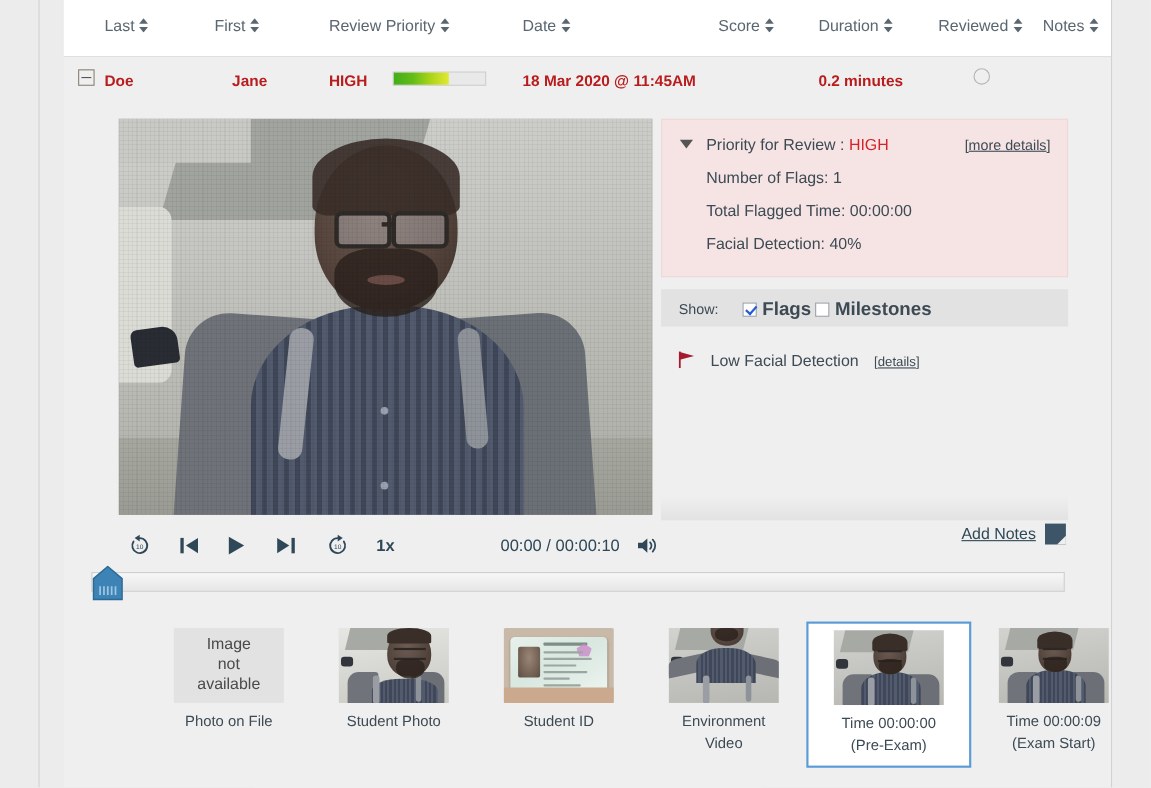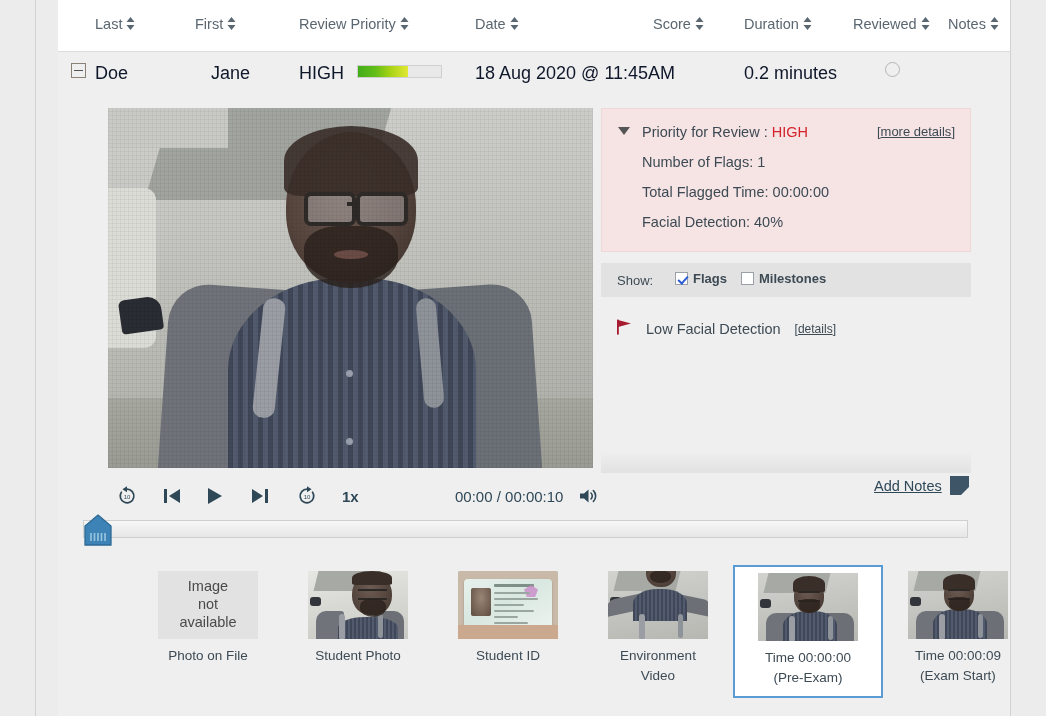--- a/index.html
+++ b/index.html
@@ -32,21 +32,21 @@
   .sortarrows svg{display:block;}
 
   
   .tbody{
     position:absolute;left:58px;top:52px;width:952px;height:664px;
     background:#efefef;
   }
 
   
   .row{position:absolute;left:58px;top:52px;width:952px;height:43px;}
-  .cell{position:absolute;top:21px;transform:translateY(-50%);font-size:18px;color:#0f172a;white-space:nowrap;}
+  .cell{position:absolute;top:21px;transform:translateY(-50%);font-size:14px;color:#b91c1c;white-space:nowrap;font-weight:bold;}
   .expander{position:absolute;left:13px;top:11px;width:17px;height:17px;cursor:pointer;}
   .expander-box{width:15px;height:15px;border:1.5px solid #8a8076;box-sizing:border-box;background:#efefef;}
   .expander-minus{position:absolute;left:3px;top:6.5px;width:9px;height:1.5px;background:#555;}
 
   .prio-bar{
     position:absolute;left:299px;top:13px;width:85px;height:13px;
     background:#e9e9e9;border:1px solid #cfcfcf;box-sizing:border-box;
   }
   .prio-fill{height:100%;background:linear-gradient(90deg,#43ad1a 0%,#63bd17 35%,#a8d317 65%,#e2e832 100%);}
 
@@ -124,21 +124,21 @@
 
   .showbar{
     position:absolute;left:0;top:155px;width:370px;height:34px;
     background:#e2e2e2;box-sizing:border-box;
   }
   .show-label{position:absolute;left:16px;top:10px;font-size:13px;color:#3d4a54;}
   .cbwrap{position:absolute;top:8px;cursor:pointer;display:flex;align-items:center;gap:5px;}
   .cbox{width:13px;height:13px;border:1px solid #9aa0a6;background:#fff;box-sizing:border-box;position:relative;}
   .cbox.checked:after{content:"";position:absolute;left:3.5px;top:0.5px;width:4px;height:8px;
     border:solid #2a5bd7;border-width:0 2px 2px 0;transform:rotate(42deg);}
-  .cb-label{font-size:13px;font-weight:bold;color:#3d4a54;}
+  .cb-label{font-size:17px;font-weight:bold;color:#3d4a54;}
 
   .flaglist{position:absolute;left:0;top:189px;width:370px;height:176px;background:#efefef;}
   .flag-row{position:absolute;left:16px;top:22px;display:flex;align-items:center;gap:14px;}
   .flag-text{font-size:14.5px;color:#3d4a54;}
   .explain{font-size:12px;color:#3d4a54;cursor:pointer;}
   .explain u{text-decoration:underline;}
   .panel-fade{position:absolute;left:0;bottom:0;width:370px;height:22px;
     background:linear-gradient(180deg,#efefef,#e2e2e2);}
 
   
@@ -259,21 +259,21 @@
     <div class="expander">
       <div class="expander-box"></div>
       <div class="expander-minus"></div>
     </div>
     <div class="cell" style="left:37px;">Doe</div>
     <div class="cell" style="left:137px;margin-left:16px;">Jane</div>
     <div class="cell" style="left:241px;">HIGH</div>
     <div class="prio-bar">
       <div class="prio-fill" id="prio-fill" style="width: 60%;"></div>
     </div>
-    <div class="cell" style="left:417px;">18 Aug 2020 @ 11:45AM</div>
+    <div class="cell" style="left:417px;">18 Mar 2020 @ 11:45AM</div>
     <div class="cell" style="left:686px;">0.2 minutes</div>
     <div class="reviewed-radio"></div>
   </div>
 
   <div class="detail">
 
     <div class="player">
       <div class="video">
         <div class="v-wall"></div>
         <div class="v-ceiling"></div>

